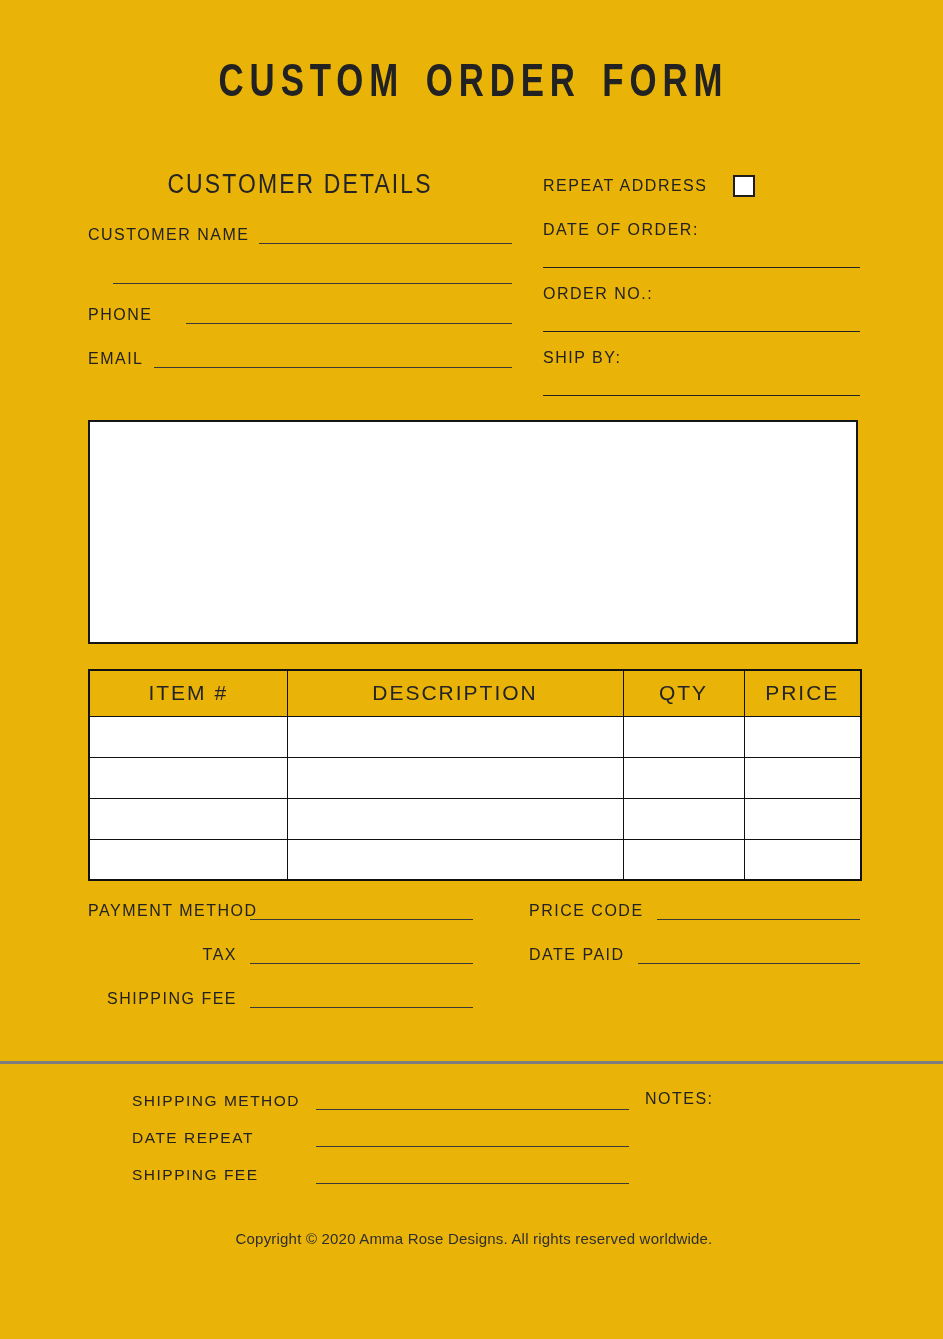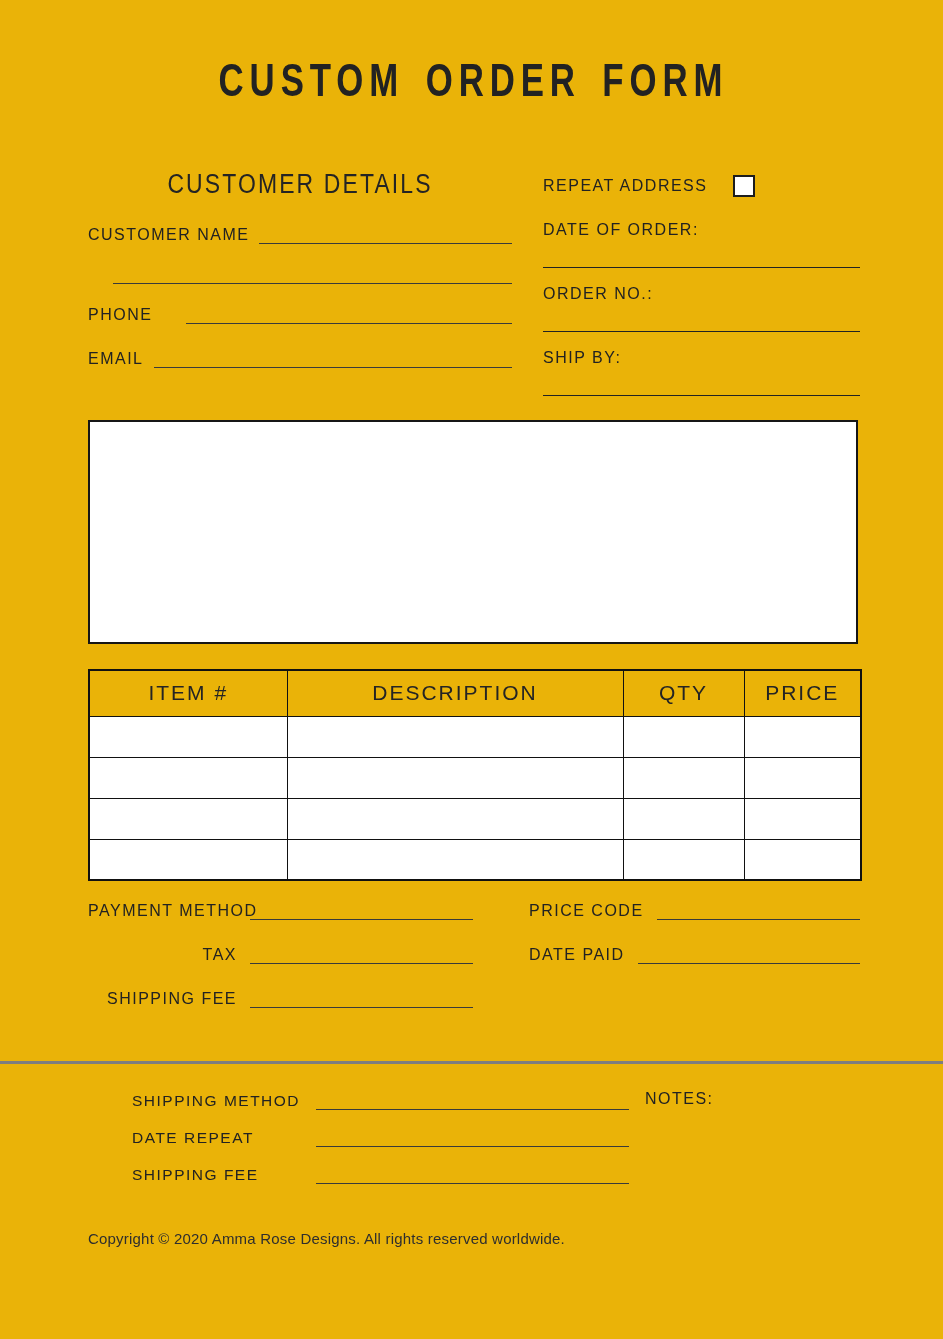--- a/index.html
+++ b/index.html
@@ -102,21 +102,21 @@
   }
   
   .shipping { position: relative; margin-top: 26px; padding-left: 25px; }
   .srow { display: flex; align-items: flex-end; height: 20px; margin-bottom: 17px; margin-left: 19px; }
   .srow .lbl { width: 184px; font-size: 15.5px; }
   .srow .wline { flex: 0 0 313px; }
   .notes-label { position: absolute; left: 557px; top: 0; }
   
   .footer {
     margin-top: 46px;
-    text-align: left;
+    text-align: center;
     font-size: 15px;
     letter-spacing: 0.2px;
     color: #2e2e2e;
   }
 </style>
 </head>
 <body>
 
 <div class="page">
 

